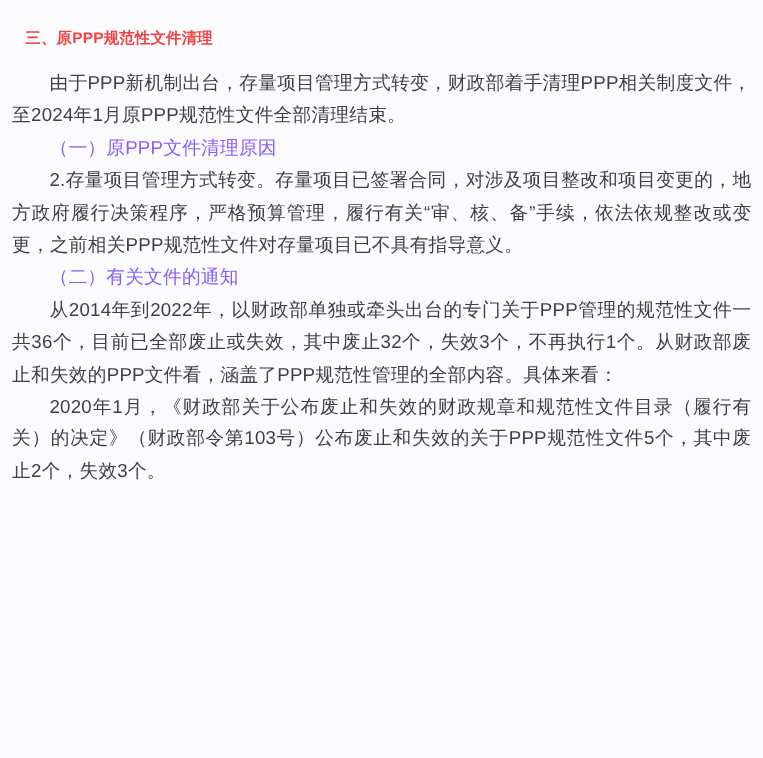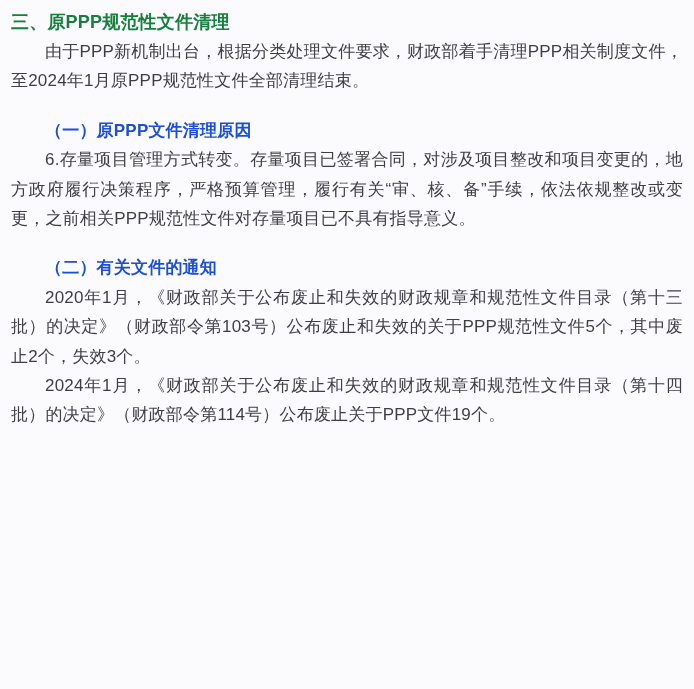--- a/index.html
+++ b/index.html
@@ -18,46 +18,45 @@
     width: 694px;
     height: 689px;
     padding: 7px 11px 0 11px;
     font-size: 17px;
     line-height: 29.4px;
     color: #3e3e45;
     text-align: justify;
     letter-spacing: 0.2px;
   }
   .doc-title {
-    margin: 0;
-    font-size: 18px;
+    margin: 12px;
+    font-size: 14px;
     line-height: 30px;
     font-weight: bold;
-    color: #15803d;
+    color: #ef4444;
     text-align: left;
   }
   .doc-body p {
     margin: 0;
     text-indent: 2em;
   }
   .doc-body p.heading {
-    font-weight: bold;
-    color: #1d4ed8;
-    margin-top: 20px;
+    font-weight: normal;
+    color: #8b5cf6;
   }
   .doc-body p.paragraph {
     font-weight: normal;
   }
 </style>
 </head>
 <body>
 
 <div class="doc">
   <h1 class="doc-title">三、原PPP规范性文件清理</h1>
   <div class="doc-body">
-      <p class="paragraph">由于PPP新机制出台，根据分类处理文件要求，财政部着手清理PPP相关制度文件，至2024年1月原PPP规范性文件全部清理结束。</p>
+      <p class="paragraph">由于PPP新机制出台，存量项目管理方式转变，财政部着手清理PPP相关制度文件，至2024年1月原PPP规范性文件全部清理结束。</p>
       <p class="heading">（一）原PPP文件清理原因</p>
-      <p class="paragraph">6.存量项目管理方式转变。存量项目已签署合同，对涉及项目整改和项目变更的，地方政府履行决策程序，严格预算管理，履行有关“审、核、备”手续，依法依规整改或变更，之前相关PPP规范性文件对存量项目已不具有指导意义。</p>
+      <p class="paragraph">2.存量项目管理方式转变。存量项目已签署合同，对涉及项目整改和项目变更的，地方政府履行决策程序，严格预算管理，履行有关“审、核、备”手续，依法依规整改或变更，之前相关PPP规范性文件对存量项目已不具有指导意义。</p>
       <p class="heading">（二）有关文件的通知</p>
-      <p class="paragraph">2020年1月，《财政部关于公布废止和失效的财政规章和规范性文件目录（第十三批）的决定》（财政部令第103号）公布废止和失效的关于PPP规范性文件5个，其中废止2个，失效3个。</p>
-      <p class="paragraph">2024年1月，《财政部关于公布废止和失效的财政规章和规范性文件目录（第十四批）的决定》（财政部令第114号）公布废止关于PPP文件19个。</p>
+      <p class="paragraph">从2014年到2022年，以财政部单独或牵头出台的专门关于PPP管理的规范性文件一共36个，目前已全部废止或失效，其中废止32个，失效3个，不再执行1个。从财政部废止和失效的PPP文件看，涵盖了PPP规范性管理的全部内容。具体来看：</p>
+      <p class="paragraph">2020年1月，《财政部关于公布废止和失效的财政规章和规范性文件目录（履行有关）的决定》（财政部令第103号）公布废止和失效的关于PPP规范性文件5个，其中废止2个，失效3个。</p>
     </div>
 </div>
 
 </body></html>

